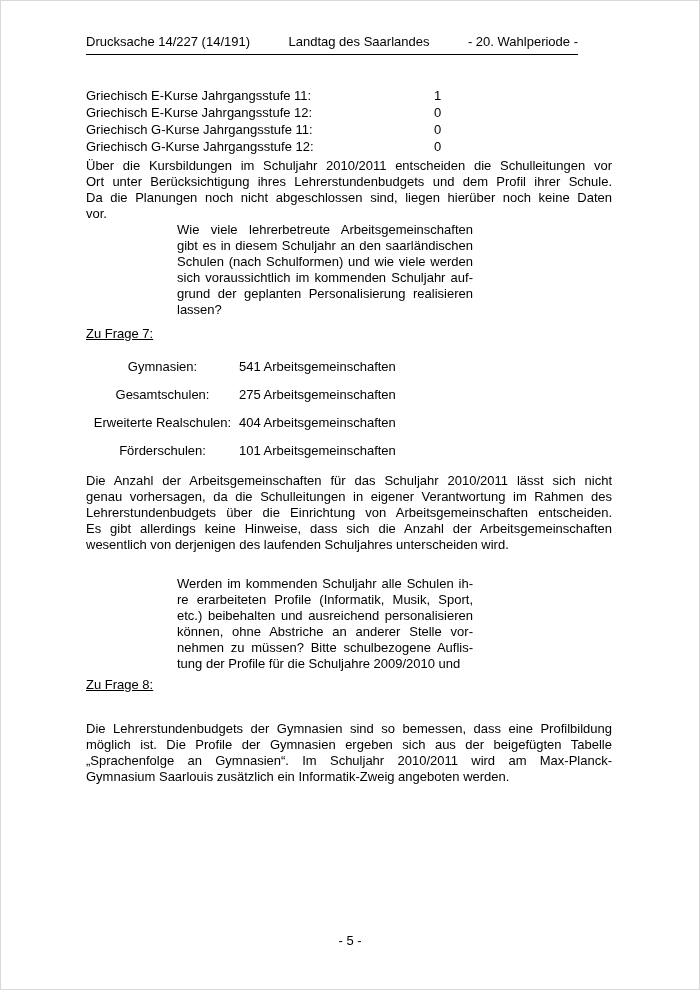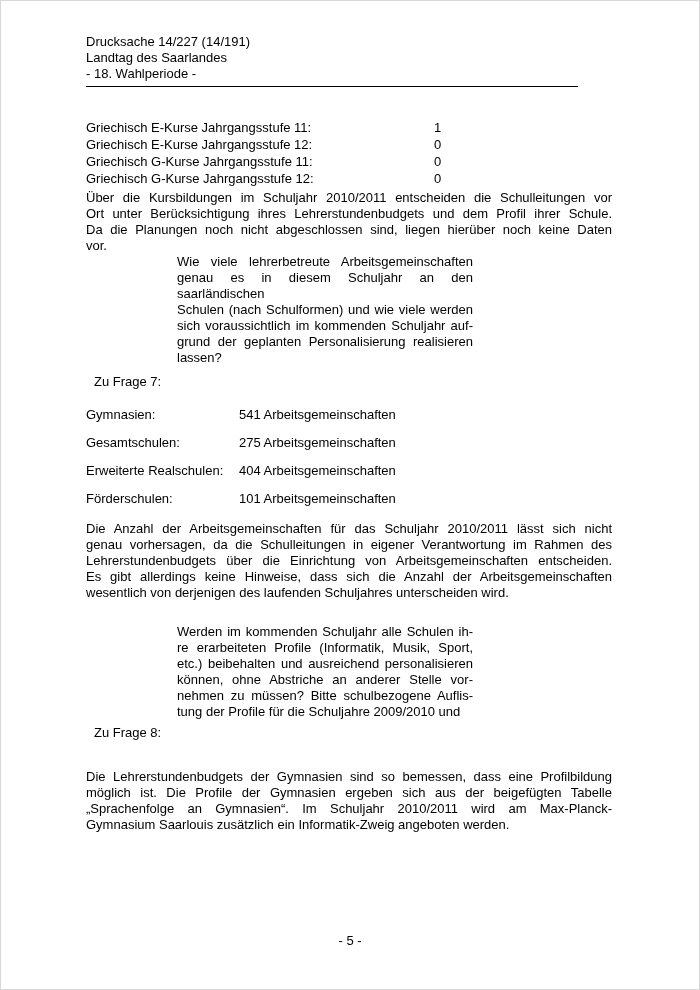--- a/index.html
+++ b/index.html
@@ -21,65 +21,64 @@
     border: 1px solid #d8d8d8;
     overflow: hidden;
   }
   .doc-header {
     display: flex;
     justify-content: space-between;
     border-bottom: 1px solid #000;
     padding-bottom: 4px;
     margin-right: 34px;
     white-space: nowrap;
-    flex-direction: column;
   }
   .course-list { margin-top: 32px; }
   .course-row { display: flex; line-height: 17px; gap: 48px; }
   .course-row .c-label { width: 300px; flex: none; }
   .jpara > div {
     text-align: justify;
     text-align-last: justify;
   }
   .jpara > div:last-child { text-align-last: left; }
   .p1 { margin-top: 3px; }
   .p2 { margin-top: 14px; }
   .p3 { margin-top: 28px; }
   .question {
     margin-left: 91px;
     width: 296px;
   }
   .q7 { }
   .q8 { margin-top: 23px; }
   .frage-heading {
-    margin-left: 8px;
+    text-decoration: underline;
   }
   .f7 { margin-top: 8px; }
   .f8 { margin-top: 5px; }
-  .ag-row { display: flex; }
+  .ag-row { display: flex; text-align: center; }
   .ag-row .a-label { width: 153px; flex: none; }
   .ag-first { margin-top: 17px; }
   .ag-next { margin-top: 12px; }
   .footer {
     position: absolute;
     top: 932px;
     left: 0;
     width: 100%;
     text-align: center;
   }
 </style>
 </head>
 <body>
 
 <div class="page">
 
   <div class="doc-header">
     <span>Drucksache 14/227 (14/191)</span>
     <span>Landtag des Saarlandes</span>
-    <span>- 18. Wahlperiode -</span>
+    <span>- 20. Wahlperiode -</span>
   </div>
 
   <div class="course-list">
     <div class="course-row">
       <span class="c-label">Griechisch E-Kurse Jahrgangsstufe 11:</span>
       <span class="c-value">1</span>
     </div>
     <div class="course-row">
       <span class="c-label">Griechisch E-Kurse Jahrgangsstufe 12:</span>
       <span class="c-value">0</span>
@@ -96,21 +95,21 @@
 
   <div class="jpara p1">
       <div>Über die Kursbildungen im Schuljahr 2010/2011 entscheiden die Schulleitungen vor</div>
       <div>Ort unter Berücksichtigung ihres Lehrerstundenbudgets und dem Profil ihrer Schule.</div>
       <div>Da die Planungen noch nicht abgeschlossen sind, liegen hierüber noch keine Daten</div>
       <div>vor.</div>
     </div>
 
   <div class="jpara question q7">
       <div>Wie viele lehrerbetreute Arbeitsgemeinschaften</div>
-      <div>genau es in diesem Schuljahr an den saarländischen</div>
+      <div>gibt es in diesem Schuljahr an den saarländischen</div>
       <div>Schulen (nach Schulformen) und wie viele werden</div>
       <div>sich voraussichtlich im kommenden Schuljahr auf-</div>
       <div>grund der geplanten Personalisierung realisieren</div>
       <div>lassen?</div>
     </div>
 
   <div class="frage-heading f7">Zu Frage 7:</div>
 
   <div class="ag-list">
     <div class="ag-row ag-first">

